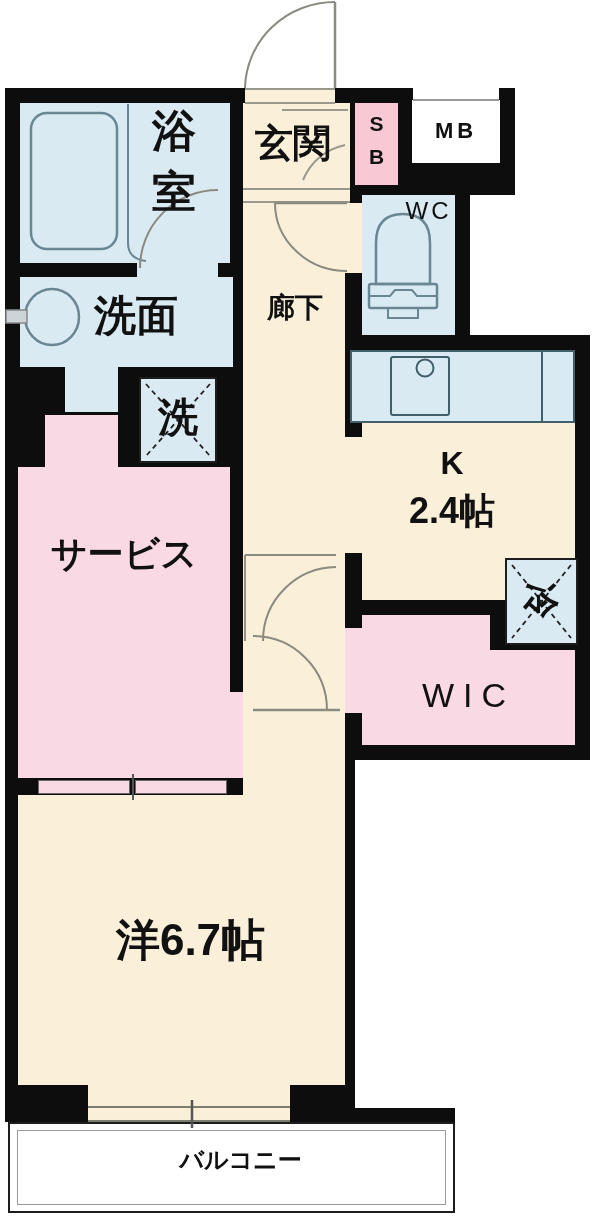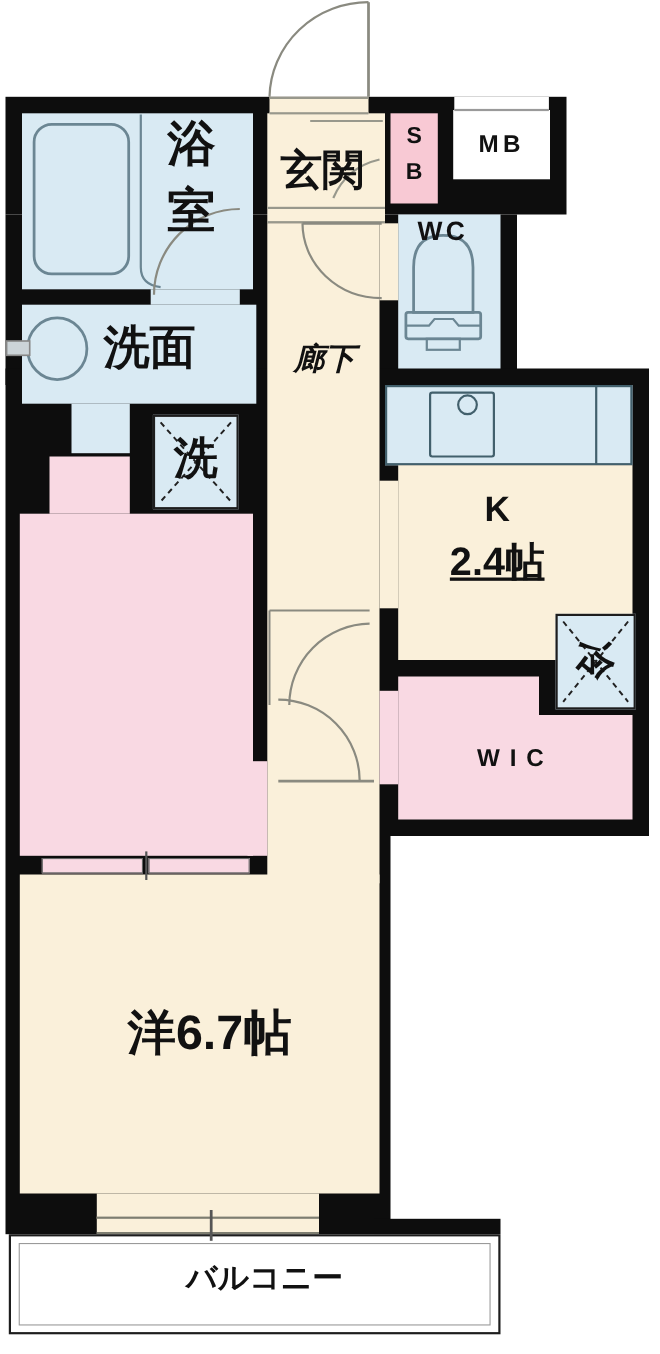--- a/index.html
+++ b/index.html
@@ -121,34 +121,35 @@
     <line x1="253" y1="710" x2="340" y2="710" stroke="#8a8a80" stroke-width="2.5"></line>
 
     <line x1="133" y1="774" x2="133" y2="800" stroke="#555" stroke-width="2"></line>
     <line x1="192" y1="1100" x2="192" y2="1128" stroke="#555" stroke-width="2.5"></line>
   </svg>
 
   <div class="lbl" style="left:146px;top:106px;width:56px;font-size:44px;">
     <span style="display:block">浴</span>
     <span style="display:block;margin-top:10px">室</span>
   </div>
-  <div class="lbl" style="left:243px;top:134px;width:100px;font-size:38px;">玄関</div>
+  <div class="lbl" style="left:243px;top:122px;width:100px;font-size:38px;">玄関</div>
   <div class="lbl" style="left:355px;top:108px;width:43px;font-size:21px;line-height:1.55;">
     <span style="display:block">S</span>
     <span style="display:block">B</span>
   </div>
   <div class="lbl" style="left:412px;top:118px;width:88px;font-size:22px;letter-spacing:4px;font-weight:600;">MB</div>
-  <div class="lbl" style="left:356px;top:197px;width:93px;font-size:24px;letter-spacing:3px;font-weight:700;">WC</div>
+  <div class="lbl" style="left:382px;top:197px;width:93px;font-size:24px;letter-spacing:3px;font-weight:400;">WC</div>
   <div class="lbl" style="left:36px;top:292px;width:200px;font-size:42px;">洗面</div>
   <div class="lbl" style="left:139px;top:394px;width:78px;font-size:40px;">洗</div>
-  <div class="lbl" style="left:245px;top:310px;width:100px;font-size:28px;font-style:italic;">廊下</div>
+  <div class="lbl" style="left:245px;top:292px;width:100px;font-size:28px;">廊下</div>
   <div class="lbl" style="left:362px;top:445px;width:180px;">
     <span style="display:block;font-size:32px;">K</span>
-    <span style="display:block;font-size:36px;margin-top:8px;text-decoration:underline;">2.4帖</span>
+    <span style="display:block;font-size:36px;margin-top:8px;">2.4帖</span>
   </div>
   <div class="lbl" style="left:505px;top:580px;width:73px;font-size:36px;transform:rotate(90deg);">冷</div>
-  <div class="lbl" style="left:362px;top:676px;width:213px;font-size:22px;letter-spacing:9px;font-weight:700;">WIC</div>
+  <div class="lbl" style="left:362px;top:676px;width:213px;font-size:34px;letter-spacing:9px;font-weight:400;">WIC</div>
   <div class="lbl" style="left:18px;top:528px;width:212px;font-size:36px;line-height:1.45;">
+    <span style="display:block">サービス</span>
   </div>
   <div class="lbl" style="left:18px;top:915px;width:327px;font-size:44px;padding-left:18px;">洋6.7帖</div>
-  <div class="lbl" style="left:8px;top:1146px;width:447px;font-size:28px;padding-left:18px;">バルコニー</div>
+  <div class="lbl" style="left:8px;top:1146px;width:447px;font-size:24px;padding-left:18px;">バルコニー</div>
 
 </div>
 
 </body></html>

